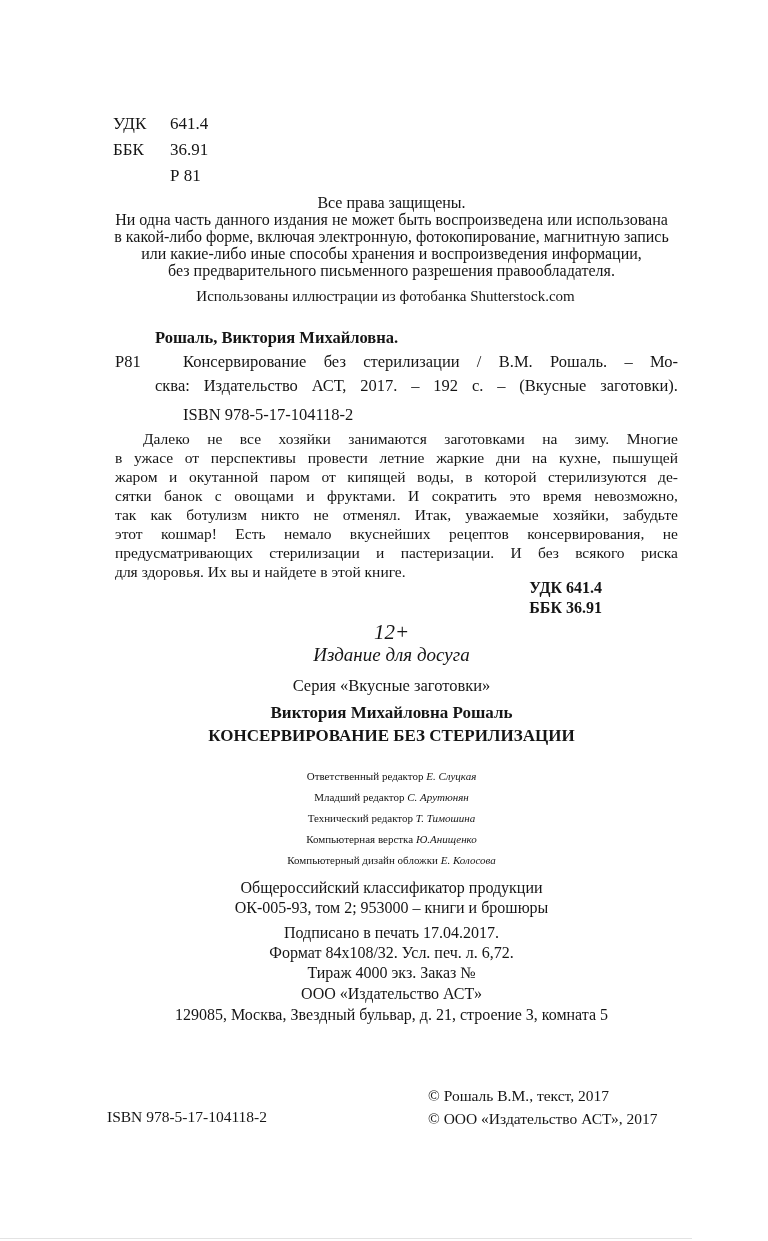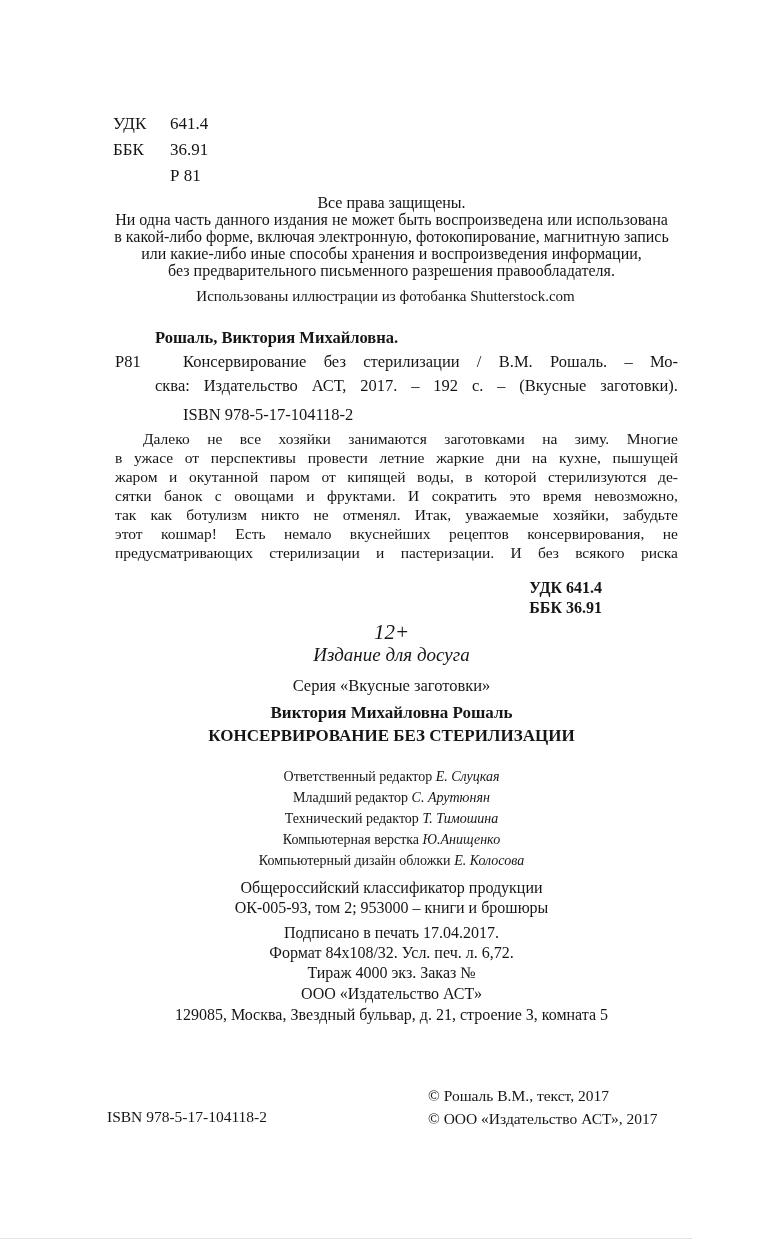--- a/index.html
+++ b/index.html
@@ -40,21 +40,21 @@
 
   #annotation-codes { right: 90px; top: 578px; text-align: right; font-weight: bold; font-size: 16px; line-height: 19.5px; }
 
   .centered { left: 105px; width: 573px; text-align: center; }
   #age-rating    { top: 620px; font-style: italic; font-size: 21px; }
   #edition-type  { top: 644px; font-style: italic; font-size: 19px; }
   #series        { top: 676px; font-size: 16.5px; }
   #book-author   { top: 703px; font-weight: bold; font-size: 17px; }
   #book-title    { top: 726px; font-weight: bold; font-size: 17px; }
 
-  #staff      { top: 766px; font-size: 14px; line-height: 21px; }
+  #staff      { top: 766px; font-size: 11px; line-height: 21px; }
   .staff-name { font-style: italic; }
 
   #classifier { top: 878px; font-size: 16px; line-height: 20px; }
   #print-info { top: 923px; font-size: 16px; line-height: 20px; }
   #publisher  { top: 983px; font-size: 16px; line-height: 21px; }
 
   #copyright   { left: 428px; top: 1084px; font-size: 15.5px; line-height: 23px; }
   #footer-isbn { left: 107px; top: 1108px; font-size: 15.5px; }
 </style>
 </head>
@@ -96,20 +96,21 @@
   </div>
 
   <div class="abs" id="annotation">
     <div class="jline indent">Далеко не все хозяйки занимаются заготовками на зиму. Многие</div>
     <div class="jline">в ужасе от перспективы провести летние жаркие дни на кухне, пышущей</div>
     <div class="jline">жаром и окутанной паром от кипящей воды, в которой стерилизуются де-</div>
     <div class="jline">сятки банок с овощами и фруктами. И сократить это время невозможно,</div>
     <div class="jline">так как ботулизм никто не отменял. Итак, уважаемые хозяйки, забудьте</div>
     <div class="jline">этот кошмар! Есть немало вкуснейших рецептов консервирования, не</div>
     <div class="jline">предусматривающих стерилизации и пастеризации. И без всякого риска</div>
+    <div class="left-line">для здоровья. Их вы и найдете в этой книге.</div>
   </div>
 
   <div class="abs" id="annotation-codes">
     <div>УДК 641.4</div>
     <div>ББК 36.91</div>
   </div>
 
   <div class="abs centered" id="age-rating">12+</div>
   <div class="abs centered" id="edition-type">Издание для досуга</div>
   <div class="abs centered" id="series">Серия «Вкусные заготовки»</div>

